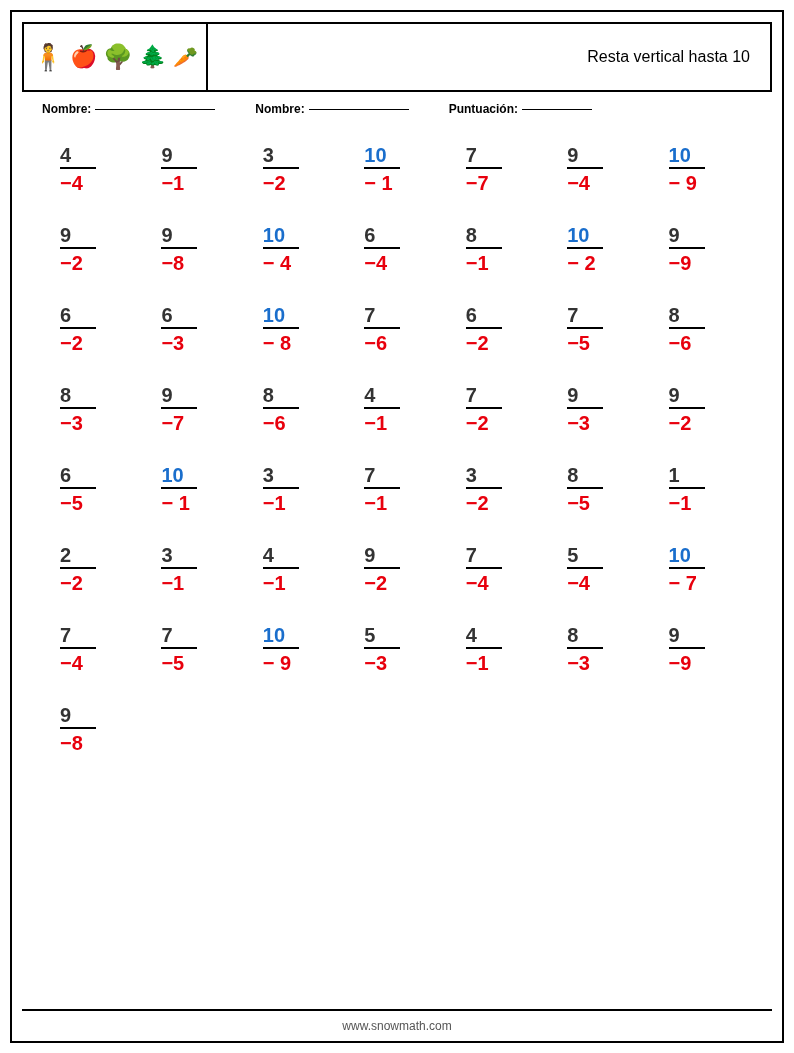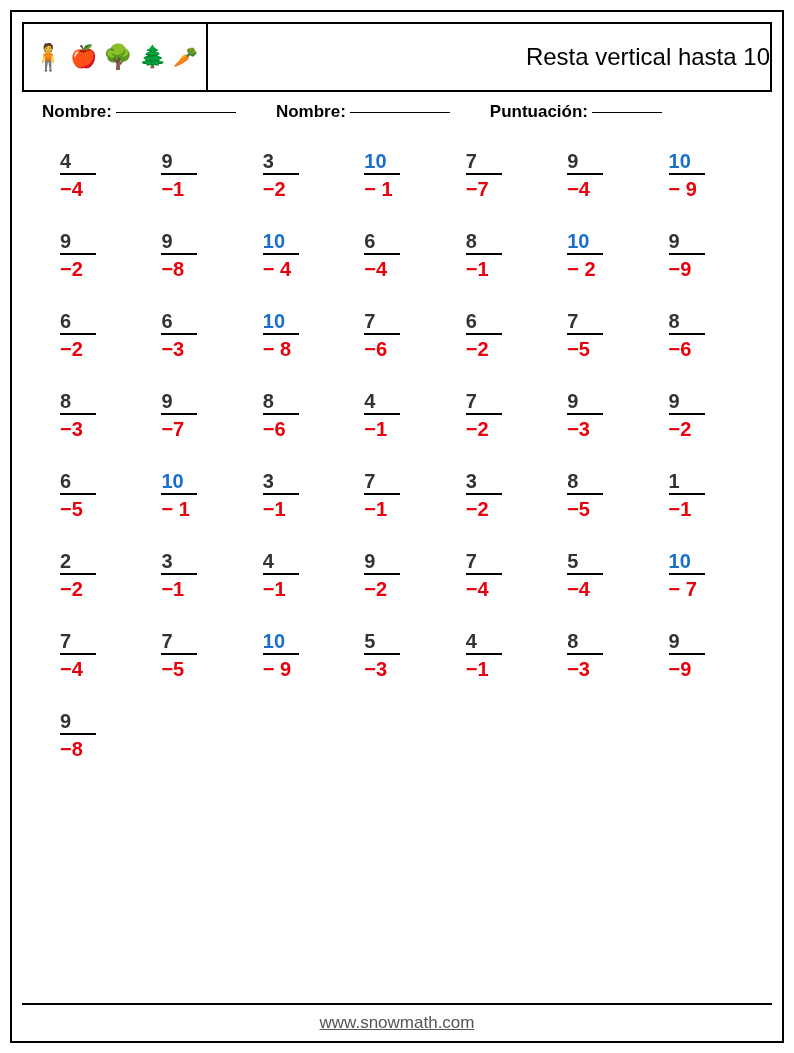--- a/index.html
+++ b/index.html
@@ -32,33 +32,34 @@
       padding: 5px 8px;
       gap: 6px;
       border-right: 2px solid #000;
       min-width: 160px;
     }
     .header-title {
       flex: 1;
       display: flex;
       align-items: center;
       justify-content: flex-end;
-      font-size: 24px;
+      padding-right: 20px;
+      font-size: 16px;
       font-weight: normal;
     }
     
     .info-row {
       display: flex;
       align-items: center;
       padding: 10px 20px;
       gap: 0;
       margin: 0 10px;
     }
     .info-label {
-      font-size: 17px;
+      font-size: 12px;
       font-weight: bold;
     }
     .info-line {
       display: inline-block;
       border-bottom: 1.5px solid #000;
       width: 120px;
       margin-left: 4px;
       vertical-align: bottom;
       margin-right: 40px;
     }
@@ -111,23 +112,22 @@
       padding-top: 2px;
       line-height: 1.2;
     }
     .problem-top.blue { color: #1a6ecc; text-align: center; }
     
     .footer {
       border-top: 2px solid #000;
       margin: 0 10px;
       text-align: center;
       padding: 8px;
-      font-size: 17px;
+      font-size: 12px;
       color: #555;
-      text-decoration: underline;
     }
     .outer-border {
       border: 2px solid #000;
       margin: 10px;
       flex: 1;
       display: flex;
       flex-direction: column;
     }
   </style>
 </head>

